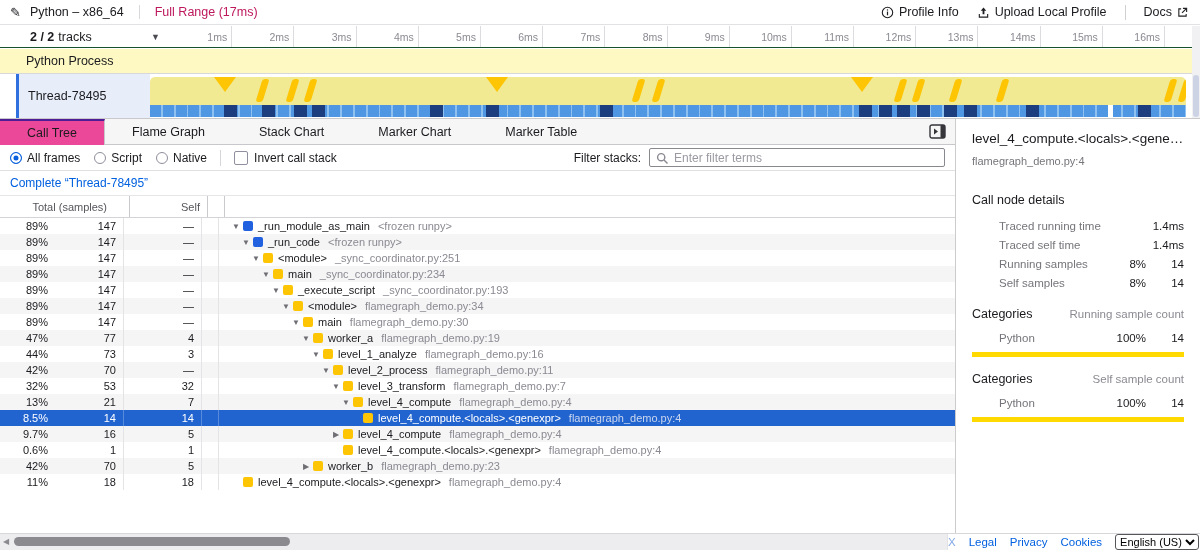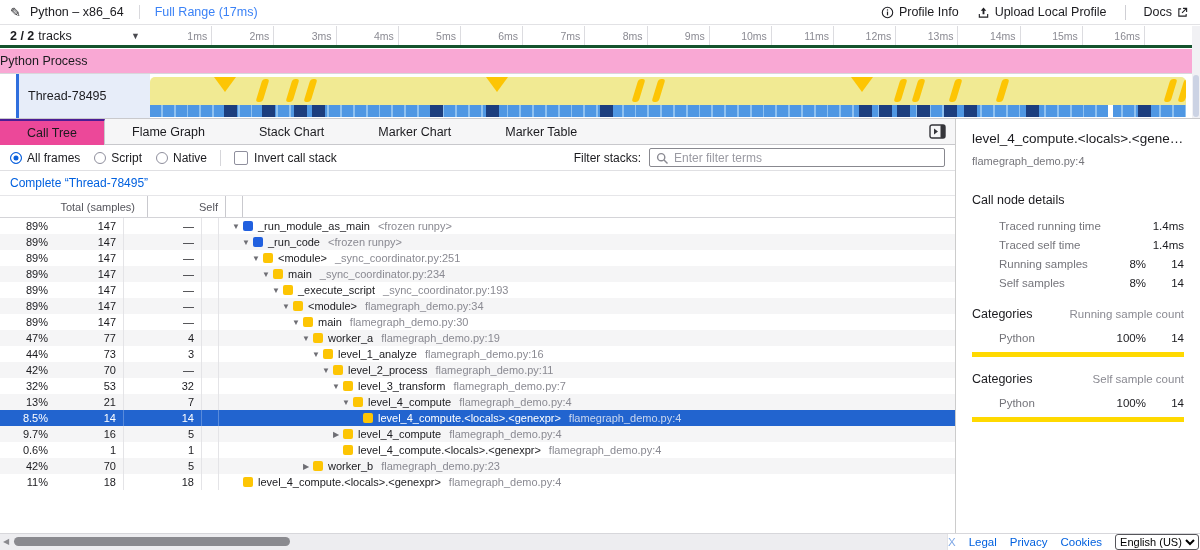--- a/index.html
+++ b/index.html
@@ -4,39 +4,39 @@
 <style>
   html,body{margin:0;padding:0;}
   body{width:1200px;height:550px;position:relative;overflow:hidden;background:#fff;
        font-family:"Liberation Sans",sans-serif;color:#1b1b1f;}
   svg{display:block}
   
   .topbar{position:absolute;top:0;left:0;width:1200px;height:25px;border-bottom:1px solid #e2e2e5;
           display:flex;align-items:center;box-sizing:border-box;background:#fff;}
   .pencil{margin:0 9px 0 10px;font-size:13px;color:#202024;}
   .apptitle{font-size:12.5px;font-weight:normal;}
-  .fullrange{margin-left:15px;padding-left:15px;border-left:1px solid #d9d9dd;font-size:12.5px;color:#3b82f6;cursor:pointer;}
+  .fullrange{margin-left:15px;padding-left:15px;border-left:1px solid #d9d9dd;font-size:12.5px;color:#be185d;cursor:pointer;}
   .tb-right{margin-left:auto;display:flex;align-items:center;gap:18px;margin-right:12px;font-size:12.5px;}
   .tb-item{display:flex;align-items:center;gap:5px;cursor:pointer;}
   .tb-div{width:1px;height:15px;background:#cfcfd4;}
   
-  .ruler{position:absolute;top:26px;left:0;width:1200px;height:22px;border-bottom:3px solid #14532d;
-         display:flex;box-sizing:border-box;background:#fff;}
+  .ruler{position:absolute;top:26px;left:0;width:1200px;height:22px;border-bottom:1px solid #14532d;
+         display:flex;box-sizing:border-box;background:#fff;padding-left:20px;}
   .tracks-cell{width:150px;flex:none;display:flex;align-items:center;padding-left:10px;box-sizing:border-box;font-size:12.5px;}
   .tracks-bold{font-weight:bold;}
   .tracks-word{margin-left:4px;}
   .tracks-dd{margin-left:auto;margin-right:10px;font-size:9px;color:#4a4a50;cursor:pointer;}
   .ticks{display:flex;flex:1;overflow:hidden;}
   .tick{width:62.2px;flex:none;border-right:1px solid #dcdce0;display:flex;align-items:center;
         justify-content:flex-end;padding-right:4px;box-sizing:border-box;font-size:10.5px;color:#8a8a92;}
   .vscroll{position:absolute;top:26px;right:0;width:8px;height:92px;background:#f1f1f4;z-index:5;}
   .vthumb{position:absolute;left:1px;right:1px;top:49px;height:42px;background:#ccd3e4;border-radius:3px;}
   
   .process-row{position:absolute;top:49px;left:0;width:1200px;height:25px;border-bottom:1px solid #d8d8db;
-               box-sizing:border-box;display:flex;align-items:center;padding-left:0;font-size:12.5px;background:#f9a8d4;}
+               box-sizing:border-box;display:flex;align-items:center;padding-left:26px;font-size:12.5px;background:#fef9c3;}
   .thread-row{position:absolute;top:74px;left:0;width:1200px;height:45px;border-bottom:1px solid #c9c9cc;box-sizing:border-box;background:#fff;}
   .thread-accent{position:absolute;left:16px;top:0;width:3px;height:44px;background:#2f6fde;}
   .thread-label{position:absolute;left:19px;top:0;width:131px;height:44px;background:#e7edf9;
                 display:flex;align-items:center;padding-left:9px;box-sizing:border-box;font-size:12.5px;}
   .track-canvas{position:absolute;left:150px;top:3px;width:1036px;height:28px;background:#f1ea93;
                 border-radius:5px 5px 0 0;overflow:hidden;}
   .mk-tri{position:absolute;top:0;width:0;height:0;border-left:11px solid transparent;
           border-right:11px solid transparent;border-top:15px solid #fdc504;}
   .mk-slash{position:absolute;top:2px;width:7px;height:23px;background:#fdc504;border-radius:3px;transform:skewX(-17deg);}
   .samples-strip{position:absolute;left:150px;top:31px;width:1036px;height:12px;
@@ -72,21 +72,21 @@
   .searchbox input::placeholder{color:#9a9aa2;}
   .mag{position:absolute;left:6px;top:3px;}
   
   .breadcrumb{height:25px;display:flex;align-items:center;padding-left:10px;font-size:12px;
               border-bottom:1px solid #e6e6e9;box-sizing:border-box;}
   .breadcrumb span{color:#0060df;cursor:pointer;}
   
   .thead{height:22px;display:flex;align-items:center;font-size:11px;color:#55555c;
          border-bottom:1px solid #d4d4d8;box-sizing:border-box;}
   .hc{flex:none;text-align:right;box-sizing:border-box;height:100%;display:flex;align-items:center;justify-content:flex-end;}
-  .hc1{width:148px;padding-right:12px;border-right:1px solid #c9c9ce;}
+  .hc1{width:130px;padding-right:22px;border-right:1px solid #c9c9ce;}
   .hc2{width:78px;padding-right:7px;border-right:1px solid #c9c9ce;}
   .hc3{width:17px;border-right:1px solid #c9c9ce;}
   .trow{height:16px;display:flex;align-items:center;font-size:11px;cursor:default;}
   .trow:nth-child(even){background:#f5f5f6;}
   .trow.sel{background:#2264cf;color:#fff;}
   .c{flex:none;text-align:right;box-sizing:border-box;height:100%;display:flex;align-items:center;justify-content:flex-end;}
   .pct{width:50px;padding-right:2px;padding-left:24px;}
   .cnt{width:74px;padding-right:7px;border-right:1px solid #e4e4e7;}
   .slf{width:78px;padding-right:7px;border-right:1px solid #e4e4e7;}
   .gapc{width:17px;border-right:1px solid #e4e4e7;}

